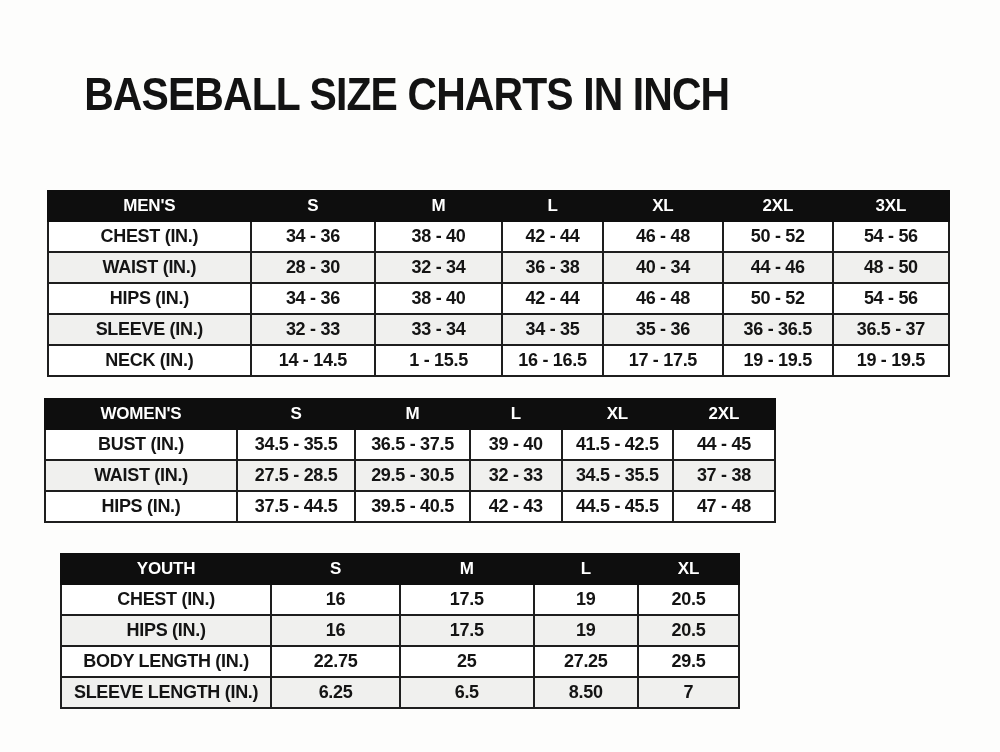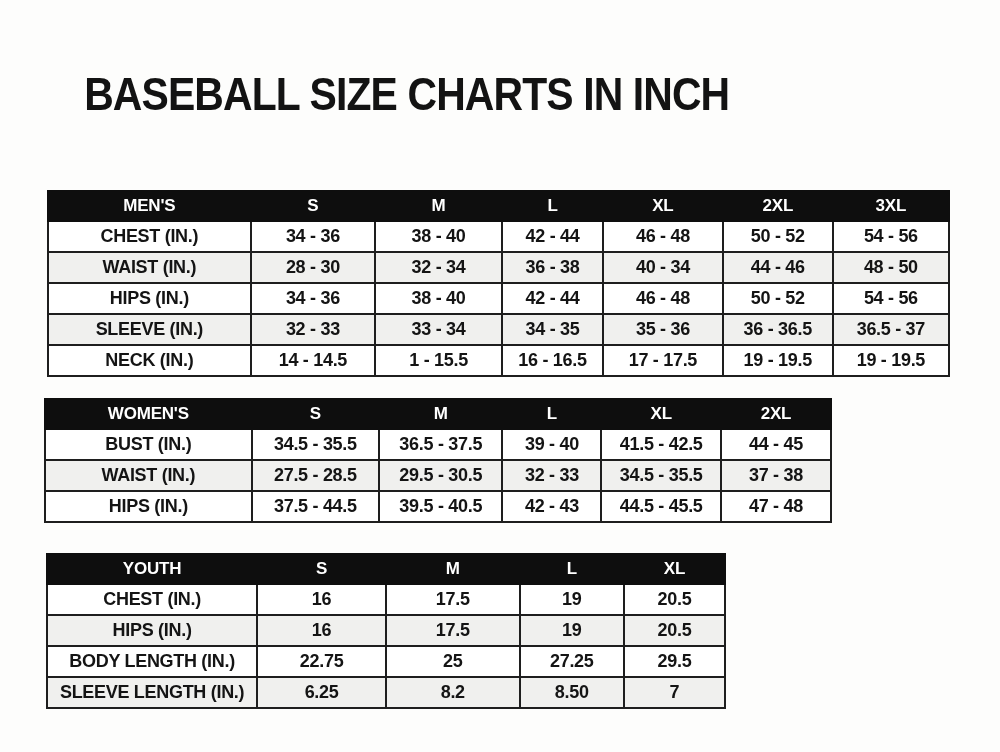--- a/index.html
+++ b/index.html
@@ -26,22 +26,22 @@
     transform: scaleX(0.87);
     transform-origin: 50% 50%;
   }
   .size-table {
     position: absolute;
     border-collapse: collapse;
     table-layout: fixed;
     background: #14532d;
   }
   .size-table.mens   { left: 47px; top: 190px; width: 903px; }
-  .size-table.womens { left: 44px; top: 398px; width: 788px; }
-  .size-table.youth  { left: 46px; top: 553px; width: 680px; }
+  .size-table.womens { left: 44px; top: 398px; width: 732px; }
+  .size-table.youth  { left: 60px; top: 553px; width: 680px; }
 
   .size-table th {
     background: #0e0e0e;
     color: #ffffff;
     border: 2px solid #0e0e0e;
     height: 28px;
     font-size: 17px;
     font-weight: bold;
     letter-spacing: -0.2px;
     text-align: center;
@@ -224,18 +224,18 @@
       <tr>
         <td>BODY LENGTH (IN.)</td>
         <td>22.75</td>
         <td>25</td>
         <td>27.25</td>
         <td>29.5</td>
       </tr>
       <tr>
         <td>SLEEVE LENGTH (IN.)</td>
         <td>6.25</td>
-        <td>8.2</td>
+        <td>6.5</td>
         <td>8.50</td>
         <td>7</td>
       </tr>
     </tbody>
   </table>
 
 </body></html>

